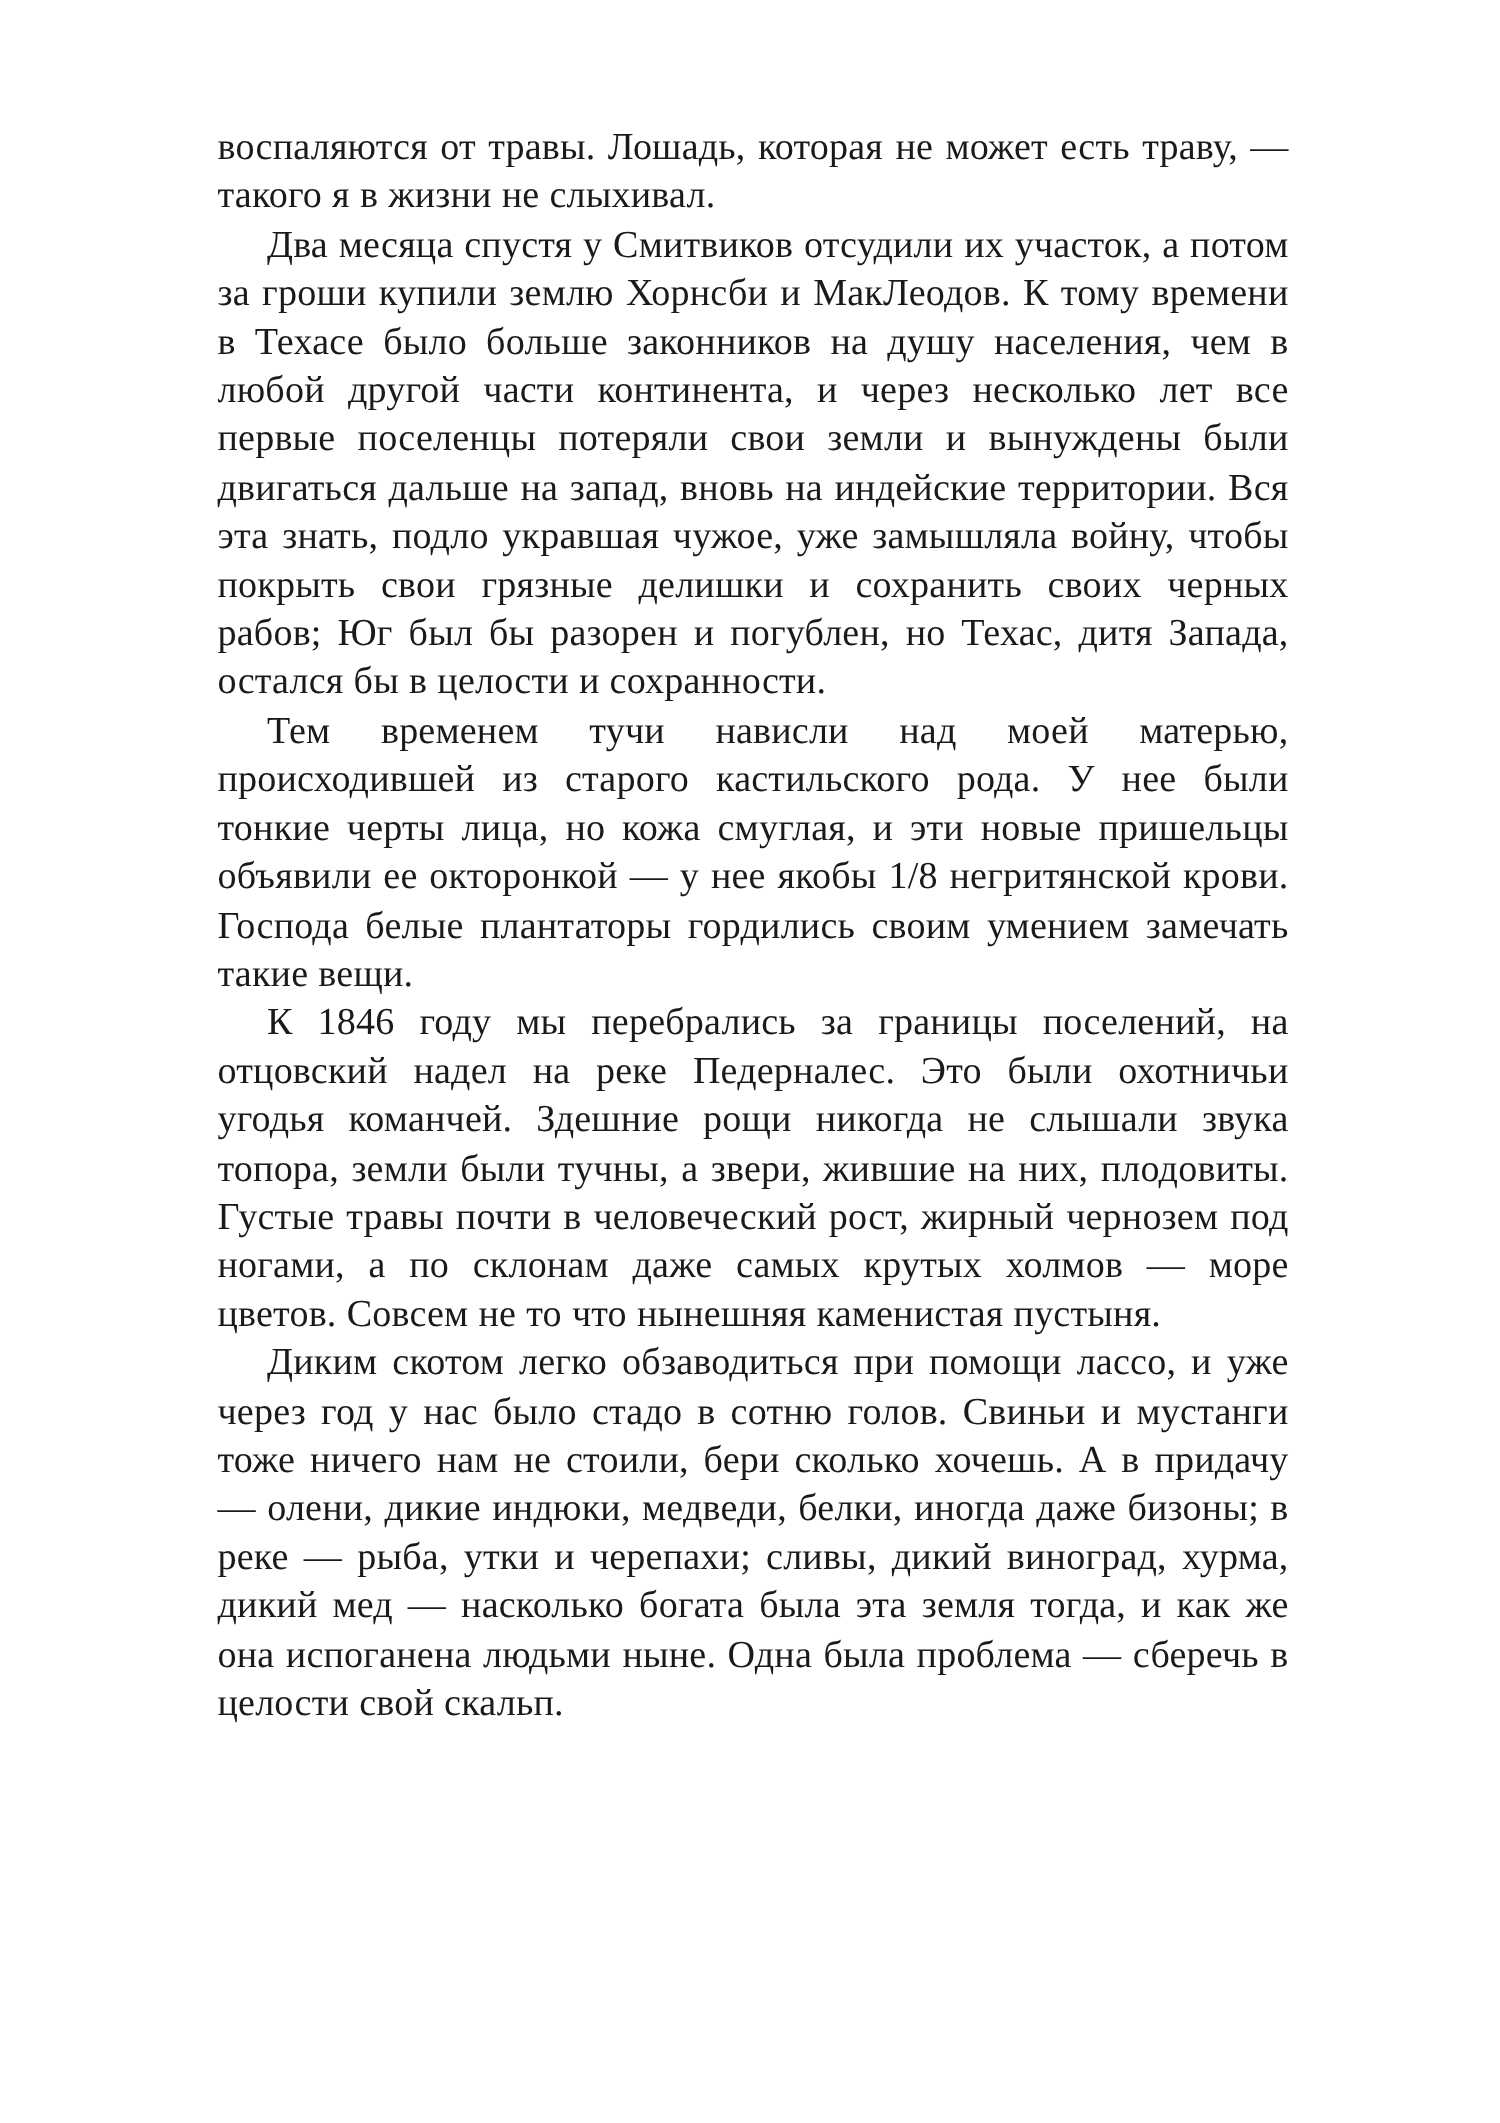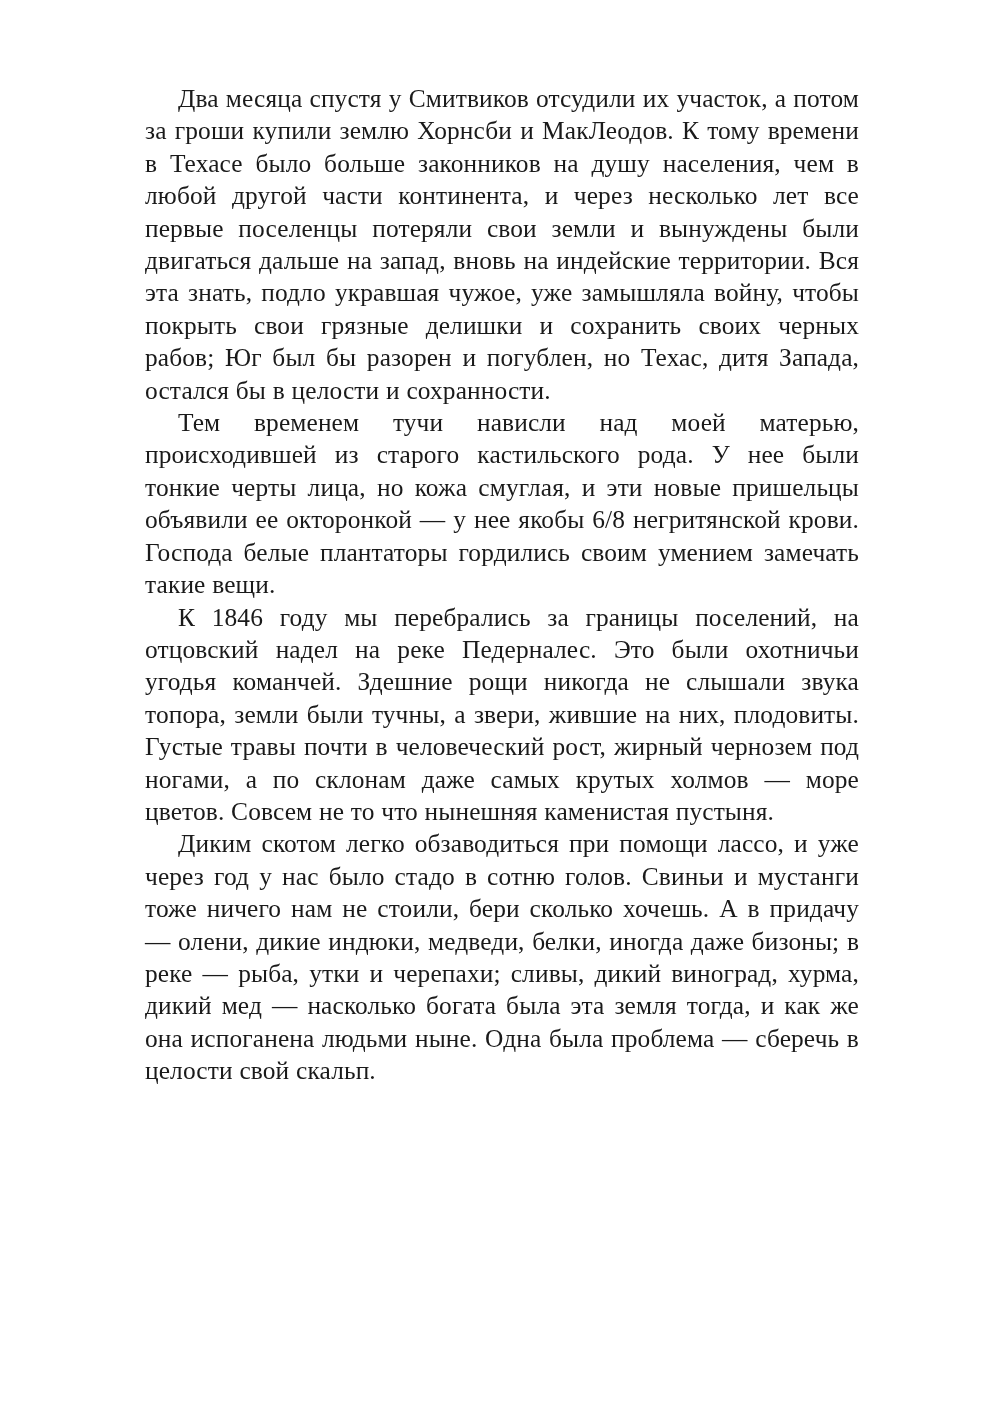--- a/index.html
+++ b/index.html
@@ -47,18 +47,19 @@
   
   .para.continuation {
     text-indent: 0;
   }
 </style>
 </head>
 <body>
 
 <div class="page">
   <div class="text-block">
+    <p class="para continuation">воспаляются от травы. Лошадь, которая не может есть траву, — такого я в жизни не слыхивал.</p>
     <p class="para">Два месяца спустя у Смитвиков отсудили их участок, а потом за гроши купили землю Хорнсби и МакЛеодов. К тому времени в Техасе было больше законников на душу населения, чем в любой другой части континента, и через несколько лет все первые поселенцы потеряли свои земли и вынуждены были двигаться дальше на запад, вновь на индейские территории. Вся эта знать, подло укравшая чужое, уже замышляла войну, чтобы покрыть свои грязные делишки и сохранить своих черных рабов; Юг был бы разорен и погублен, но Техас, дитя Запада, остался бы в целости и сохранности.</p>
-    <p class="para">Тем временем тучи нависли над моей матерью, происходившей из старого кастильского рода. У нее были тонкие черты лица, но кожа смуглая, и эти новые пришельцы объявили ее окторонкой — у нее якобы 6/8 негритянской крови. Господа белые плантаторы гордились своим умением замечать такие вещи.</p>
+    <p class="para">Тем временем тучи нависли над моей матерью, происходившей из старого кастильского рода. У нее были тонкие черты лица, но кожа смуглая, и эти новые пришельцы объявили ее окторонкой — у нее якобы 1/8 негритянской крови. Господа белые плантаторы гордились своим умением замечать такие вещи.</p>
     <p class="para">К 1846 году мы перебрались за границы поселений, на отцовский надел на реке Педерналес. Это были охотничьи угодья команчей. Здешние рощи никогда не слышали звука топора, земли были тучны, а звери, жившие на них, плодовиты. Густые травы почти в человеческий рост, жирный чернозем под ногами, а по склонам даже самых крутых холмов — море цветов. Совсем не то что нынешняя каменистая пустыня.</p>
     <p class="para">Диким скотом легко обзаводиться при помощи лассо, и уже через год у нас было стадо в сотню голов. Свиньи и мустанги тоже ничего нам не стоили, бери сколько хочешь. А в придачу — олени, дикие индюки, медведи, белки, иногда даже бизоны; в реке — рыба, утки и черепахи; сливы, дикий виноград, хурма, дикий мед — насколько богата была эта земля тогда, и как же она испоганена людьми ныне. Одна была проблема — сберечь в целости свой скальп.</p>
   </div>
 </div>
 
 </body></html>

